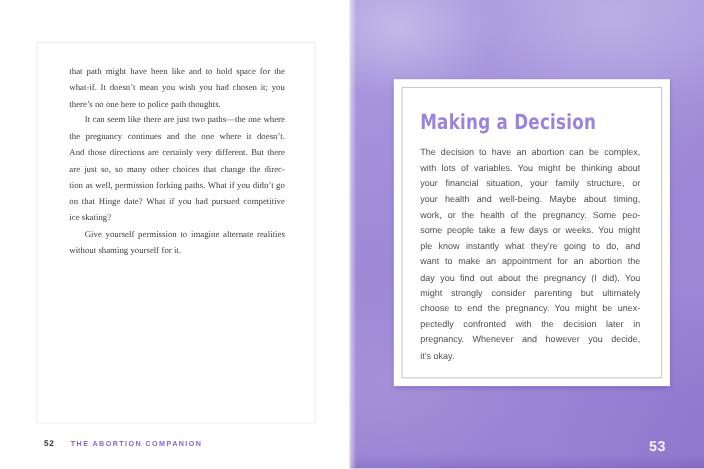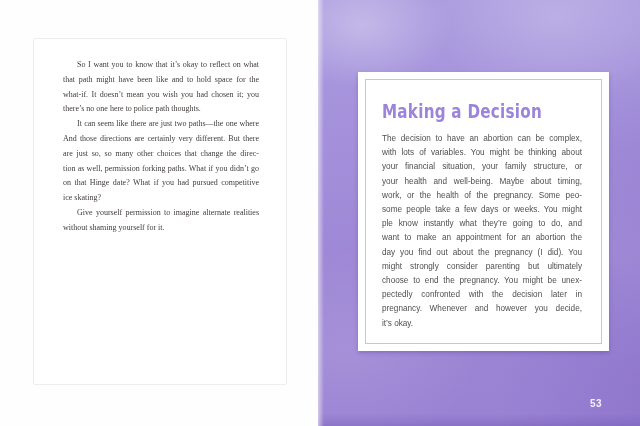--- a/index.html
+++ b/index.html
@@ -58,45 +58,49 @@
     font-weight:bold;font-size:19px;line-height:22px;color:#9b84d9;
     transform:scaleX(0.80);transform-origin:left center;
     white-space:nowrap;letter-spacing:0.3px;
   }
   .decision-text{
     font-family:"Liberation Sans",sans-serif;
     font-size:8.2px;line-height:14.2px;color:#4f4f4f;width:200px;
   }
   .pageno-right{
     position:absolute;left:272px;top:398px;
-    font-family:"Liberation Sans",sans-serif;font-size:10px;font-weight:bold;
+    font-family:"Liberation Sans",sans-serif;font-size:13px;font-weight:bold;
     color:rgba(255,255,255,0.88);letter-spacing:0.5px;
   }
 </style>
 </head>
 <body>
 
 <div class="spread">
 
   <div class="page-left">
     <div class="text-card">
       <div class="body-text">
-        <div class="ln ind j">So I want you to know that it’s okay to reflect on what</div>
         <div class="ln j">that path might have been like and to hold space for the</div>
         <div class="ln j">what-if. It doesn’t mean you wish you had chosen it; you</div>
         <div class="ln">there’s no one here to police path thoughts.</div>
         <div class="ln ind j">It can seem like there are just two paths—the one where</div>
+        <div class="ln j">the pregnancy continues and the one where it doesn’t.</div>
         <div class="ln j">And those directions are certainly very different. But there</div>
         <div class="ln j">are just so, so many other choices that change the direc-</div>
         <div class="ln j">tion as well, permission forking paths. What if you didn’t go</div>
         <div class="ln j">on that Hinge date? What if you had pursued competitive</div>
         <div class="ln">ice skating?</div>
         <div class="ln ind j">Give yourself permission to imagine alternate realities</div>
         <div class="ln">without shaming yourself for it.</div>
       </div>
+    </div>
+    <div class="footer">
+      <span class="pageno-left">52</span>
+      <span class="book-title">THE ABORTION COMPANION</span>
     </div>
   </div>
 
   <div class="page-right">
     <div class="decision-box">
       <div class="inner-frame"></div>
       <div class="box-content">
         <h2 class="decision-heading">Making a Decision</h2>
         <div class="decision-text">
           <div class="ln j">The decision to have an abortion can be complex,</div>

